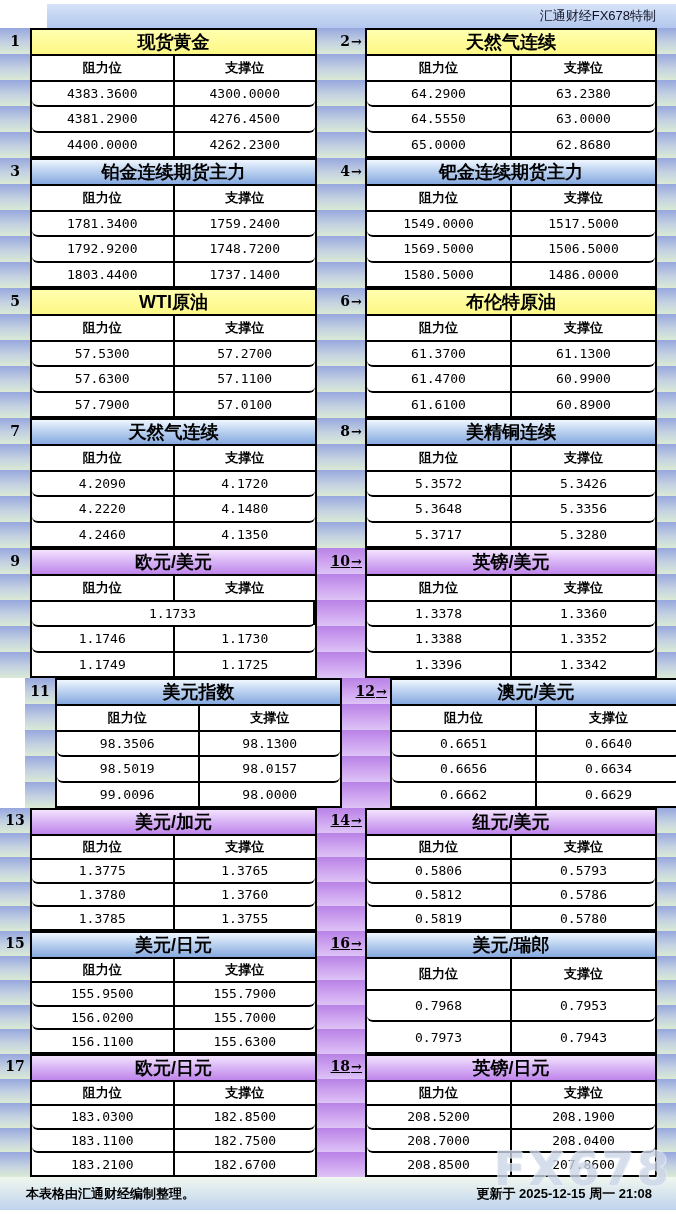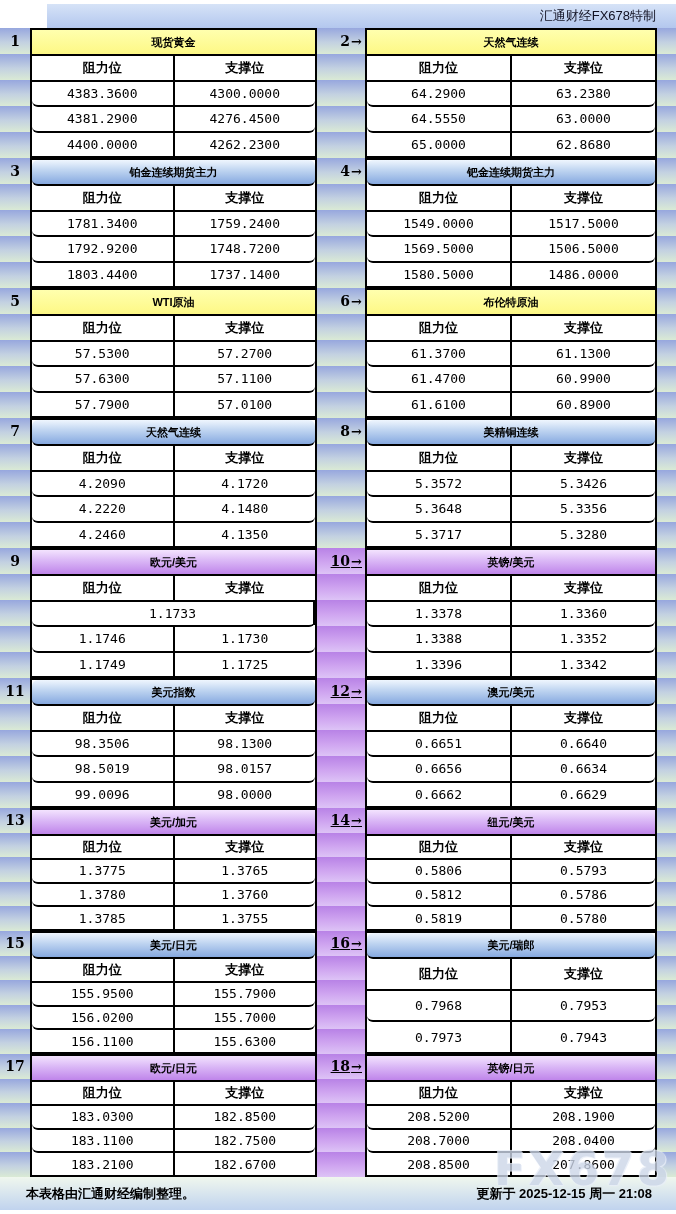--- a/index.html
+++ b/index.html
@@ -34,24 +34,24 @@
   }
   .gap-label .arrow { font-size:13px; margin-left:1px; }
 
   .panel {
     border:2px solid #000; background:#fff;
     display:flex; flex-direction:column; height:100%;
   }
   .title-row {
     height:26px; flex:0 0 26px; border-bottom:2px solid #000;
     display:flex; align-items:center; justify-content:center;
-    font-weight:bold; font-size:11px; color:#000;
+    font-weight:bold; font-size:18px; color:#000;
   }
   .theme-yellow { background:linear-gradient(180deg,#ffffae 0%,#fdf885 100%); }
-  .theme-blue   { background:linear-gradient(180deg,#eff6fe 0%,#bdd3f0 45%,#86a9e0 100%);border-radius:6px; }
+  .theme-blue   { background:linear-gradient(180deg,#eff6fe 0%,#bdd3f0 45%,#86a9e0 100%); }
   .theme-purple { background:linear-gradient(180deg,#f3e3fe 0%,#dab7f6 45%,#bf85ea 100%); }
 
   .head-row, .val-row { display:flex; flex:1; }
   .head-row { border-bottom:2px solid #000; }
   .val-row:not(:last-child) { border-bottom:2px solid #000;border-radius:6px; }
   .cell {
     flex:1; display:flex; align-items:center; justify-content:center;
     font-size:13px; color:#000; overflow:hidden;
   }
   .cell:first-child { border-right:2px solid #000; }
@@ -420,21 +420,21 @@
     </div>
     <div class="margin-col right-margin">
           <div class="stripe blue"></div>
           <div class="stripe blue"></div>
           <div class="stripe blue"></div>
           <div class="stripe blue"></div>
           <div class="stripe blue"></div>
         </div>
   </div>
 
-  <div class="band-row" style="height: 130px;">
+  <div class="band-row" style="height: 130px; margin-left: 25px;">
     <div class="margin-col left-margin">
           <div class="stripe blue">
             <span class="row-num">11</span>
           </div>
           <div class="stripe blue"></div>
           <div class="stripe blue"></div>
           <div class="stripe blue"></div>
           <div class="stripe blue"></div>
         </div>
     <div class="panel panel-left">

